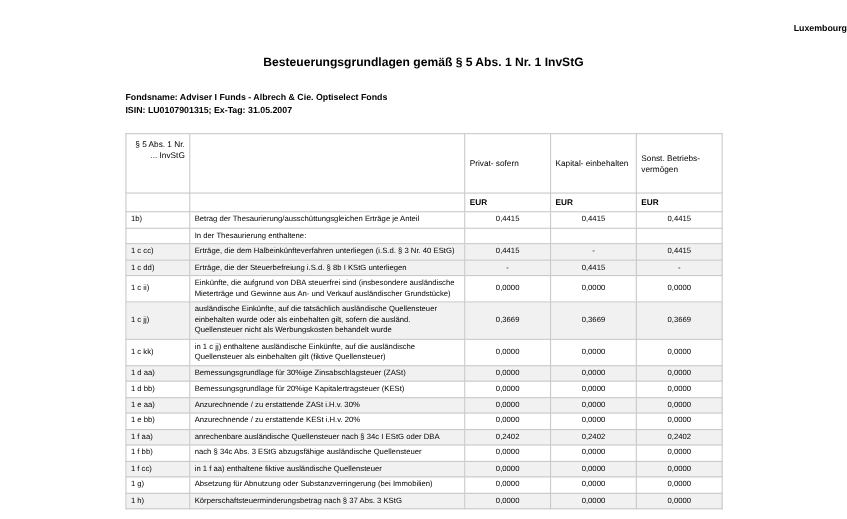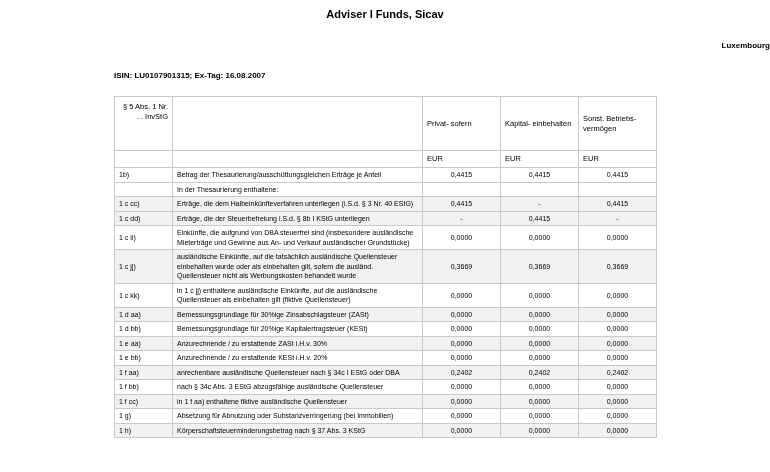--- a/index.html
+++ b/index.html
@@ -76,42 +76,43 @@
     line-height: 10px;
   }
   thead th.left-head {
     text-align: right;
     vertical-align: top;
     padding-top: 5px;
     line-height: 10px;
   }
   thead tr.cur th {
     height: auto;
-    font-weight: normal;
+    font-weight: bold;
     padding: 3px 4px;
   }
   tbody td.num {
     text-align: center;
   }
   tbody tr.shaded td {
     background: #f1f1f1;
   }
   tbody td.desc-plain { line-height: 9.5px; }
   .nowrap { white-space: nowrap; }
 </style>
 </head>
 <body>
 
 <div class="page">
 
-  <div class="doc-title">Adviser I Funds, Sicav</div>
   <div class="doc-city">Luxembourg</div>
+  <div class="doc-heading">Besteuerungsgrundlagen gemäß § 5 Abs. 1 Nr. 1 InvStG</div>
 
   <div class="meta">
-    <div>ISIN: LU0107901315; Ex-Tag: 16.08.2007</div>
+    <div>Fondsname: Adviser I Funds - Albrech &amp; Cie. Optiselect Fonds</div>
+    <div>ISIN: LU0107901315; Ex-Tag: 31.05.2007</div>
   </div>
 
   <div class="tbl-wrap">
     <table class="main">
       <colgroup>
         <col class="col-code">
         <col class="col-desc">
         <col class="col-num">
         <col class="col-num">
         <col class="col-num">

